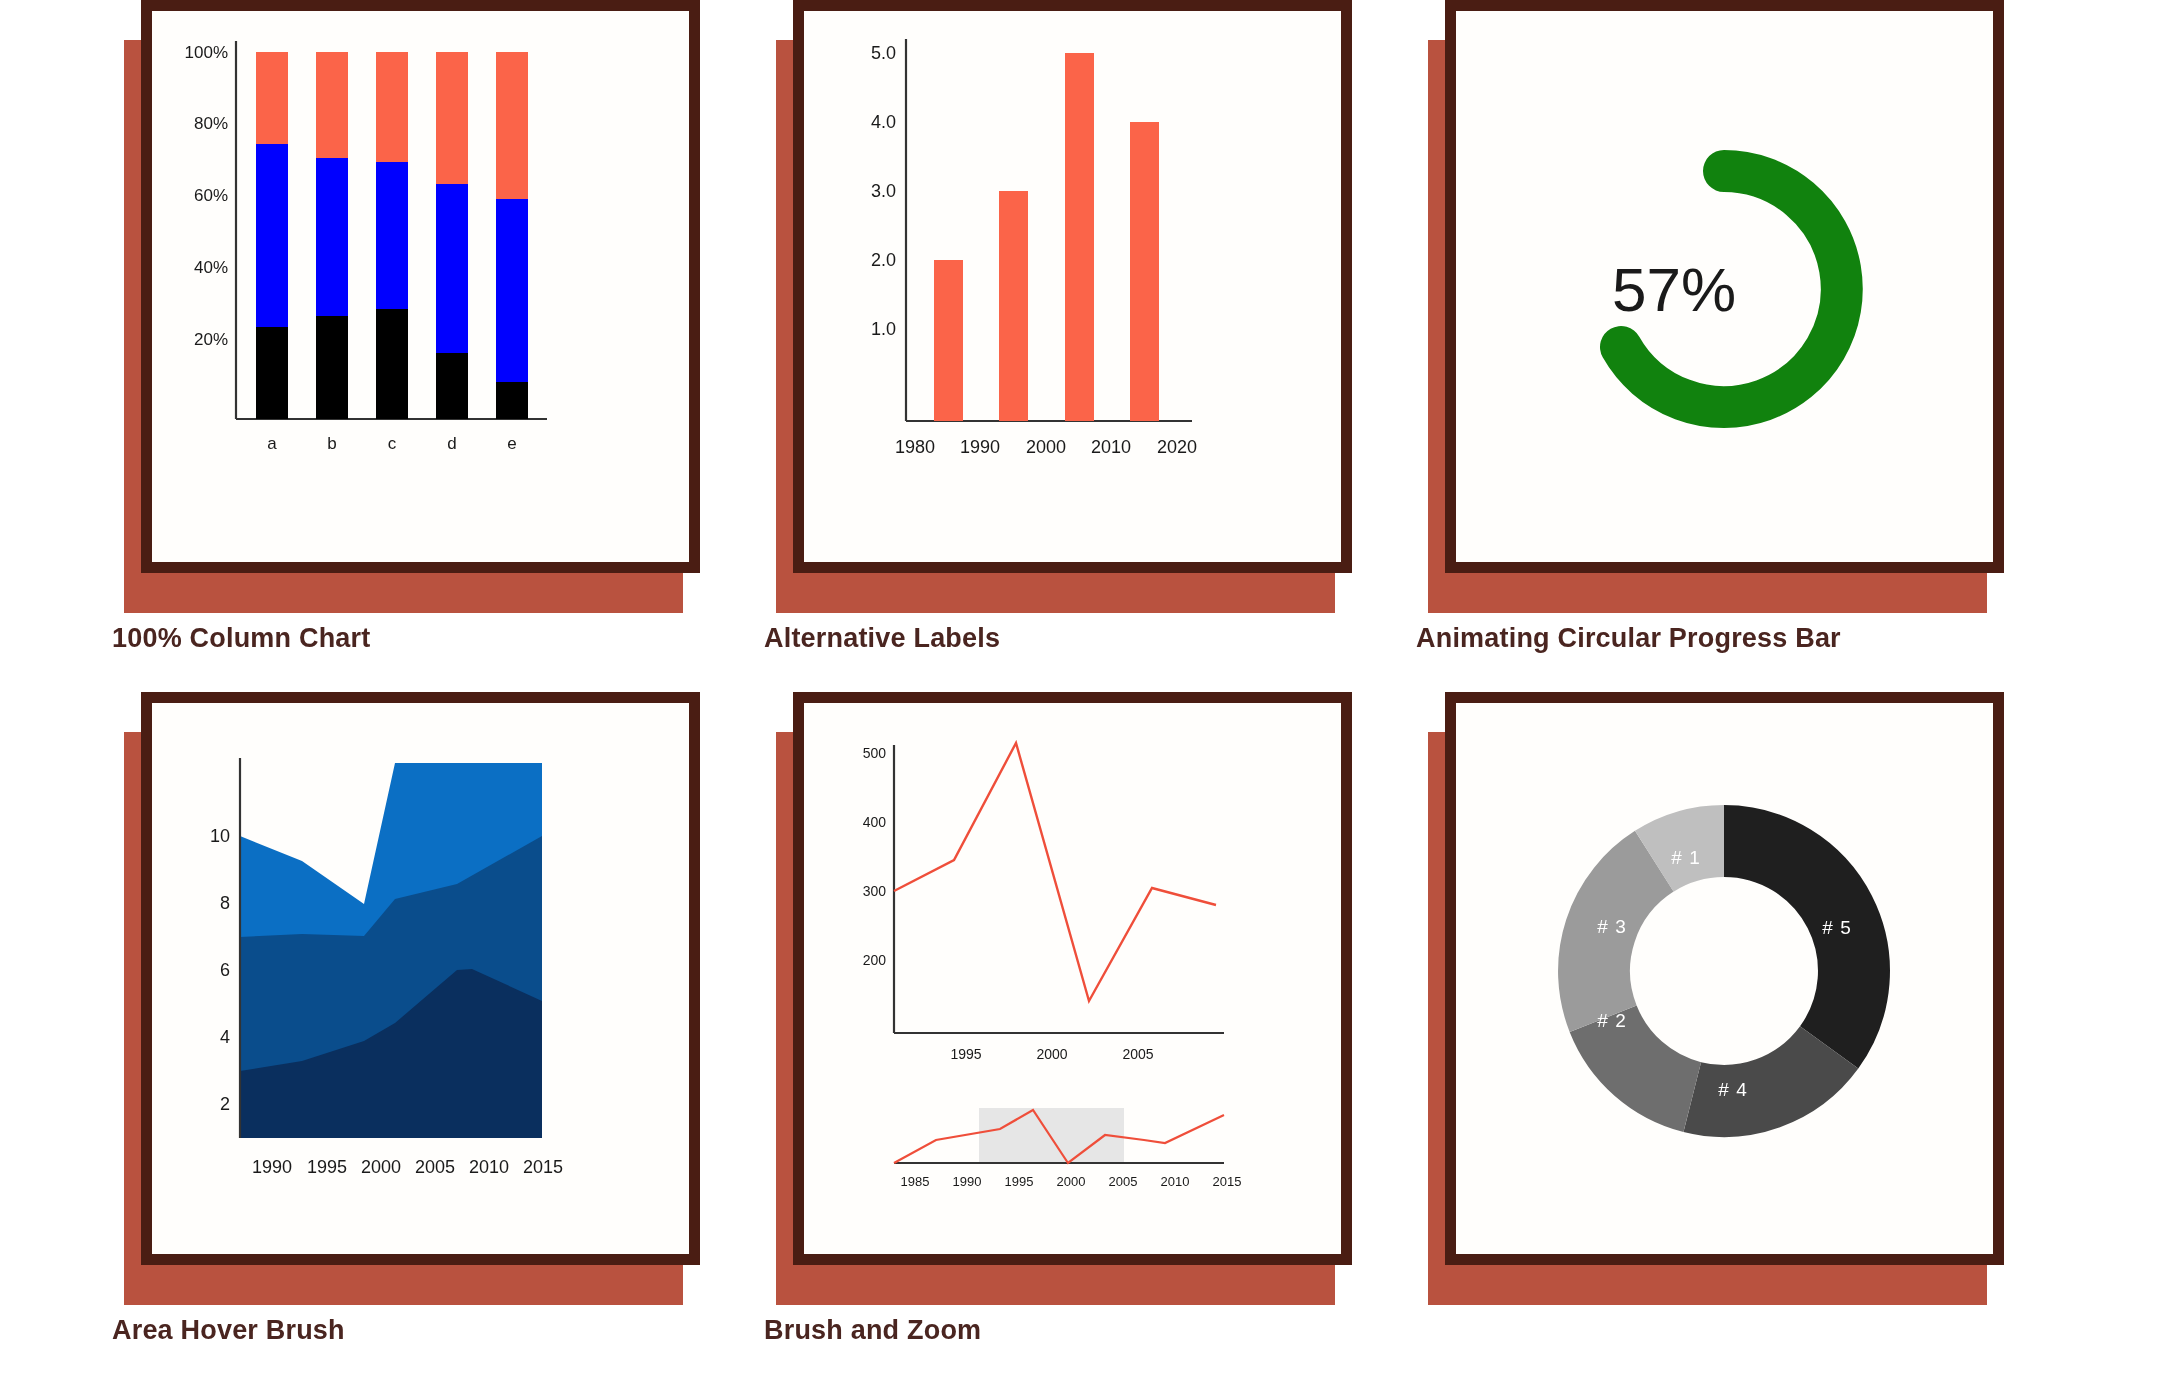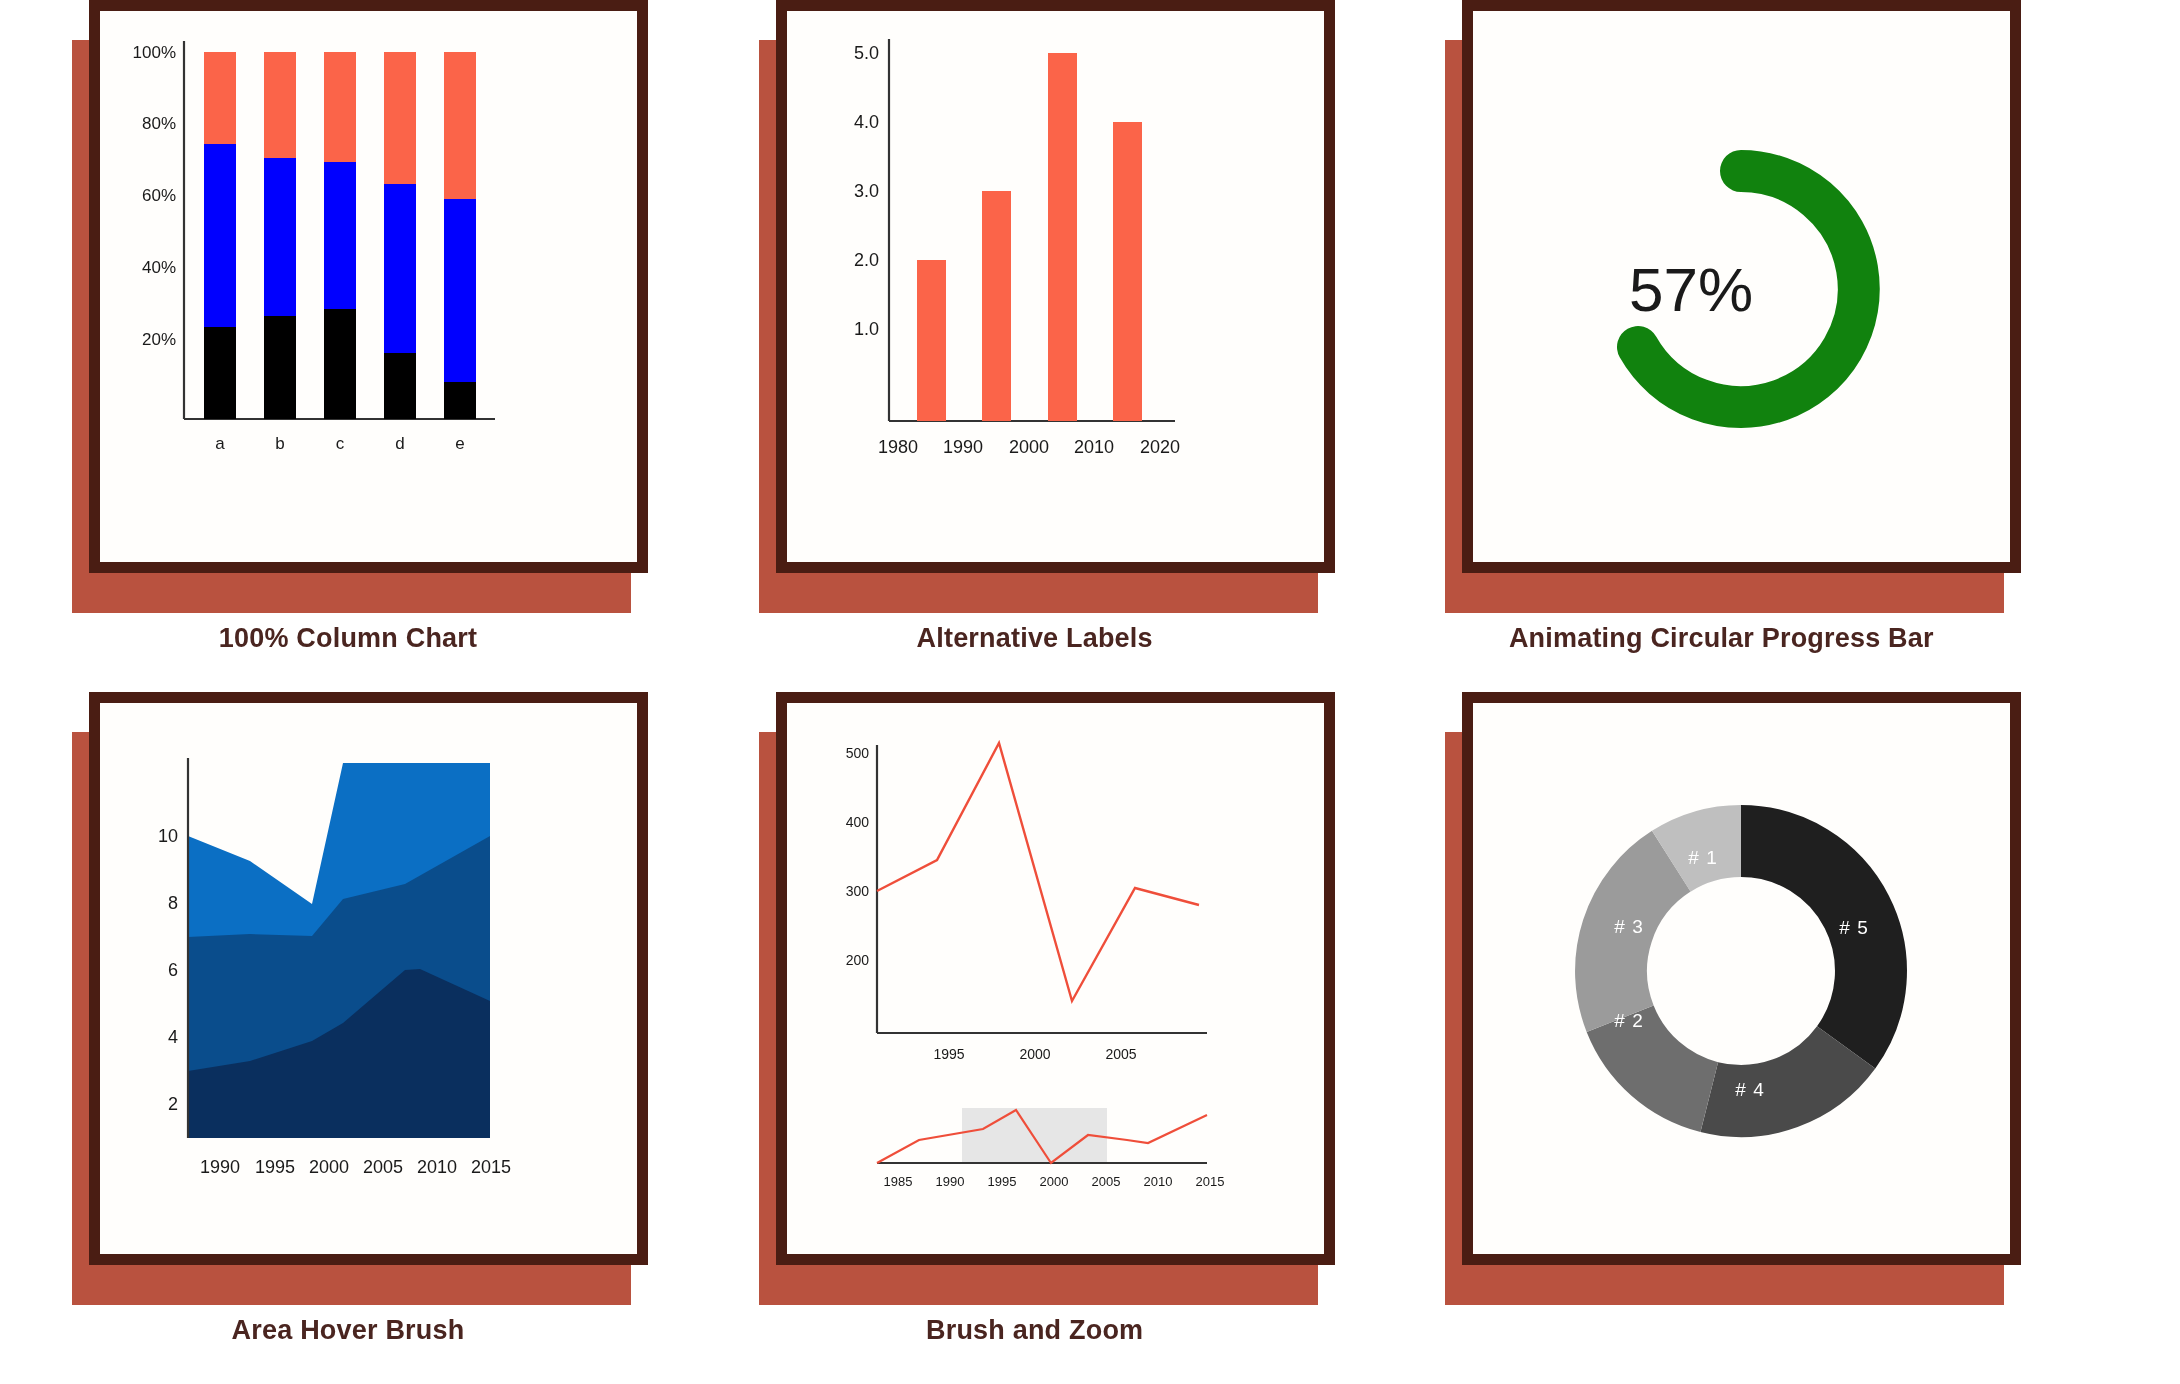--- a/index.html
+++ b/index.html
@@ -9,21 +9,21 @@
     background: #ffffff;
     font-family: "Liberation Sans", sans-serif;
     overflow: hidden;
   }
   .grid {
     width: 2180px;
     height: 1384px;
     display: grid;
     grid-template-columns: repeat(3, 1fr);
     grid-template-rows: repeat(2, 692px);
-    padding: 0 60px;
+    padding: 0 112px;
   }
   .cell {
     position: relative;
     display: flex;
     flex-direction: column;
     align-items: flex-start;
   }
   
   .card-wrap {
     position: relative;
@@ -50,21 +50,20 @@
   }
   .card-inner {
     position: absolute;
     inset: 0;
     background: #fffefc;
     overflow: hidden;
   }
   .caption {
     margin-top: 42px;
     width: 576px;
-    text-align: center;
     font-size: 27px;
     font-weight: bold;
     color: #4a2520;
     letter-spacing: 0.2px;
   }
   svg { display: block; }
   .axis-line { stroke: #333; stroke-width: 2.2; fill: none; }
   .tick-text { font-family: "Liberation Sans", sans-serif; fill: #1a1a1a; }
   .donut-label {
     font-family: "Liberation Sans", sans-serif;

